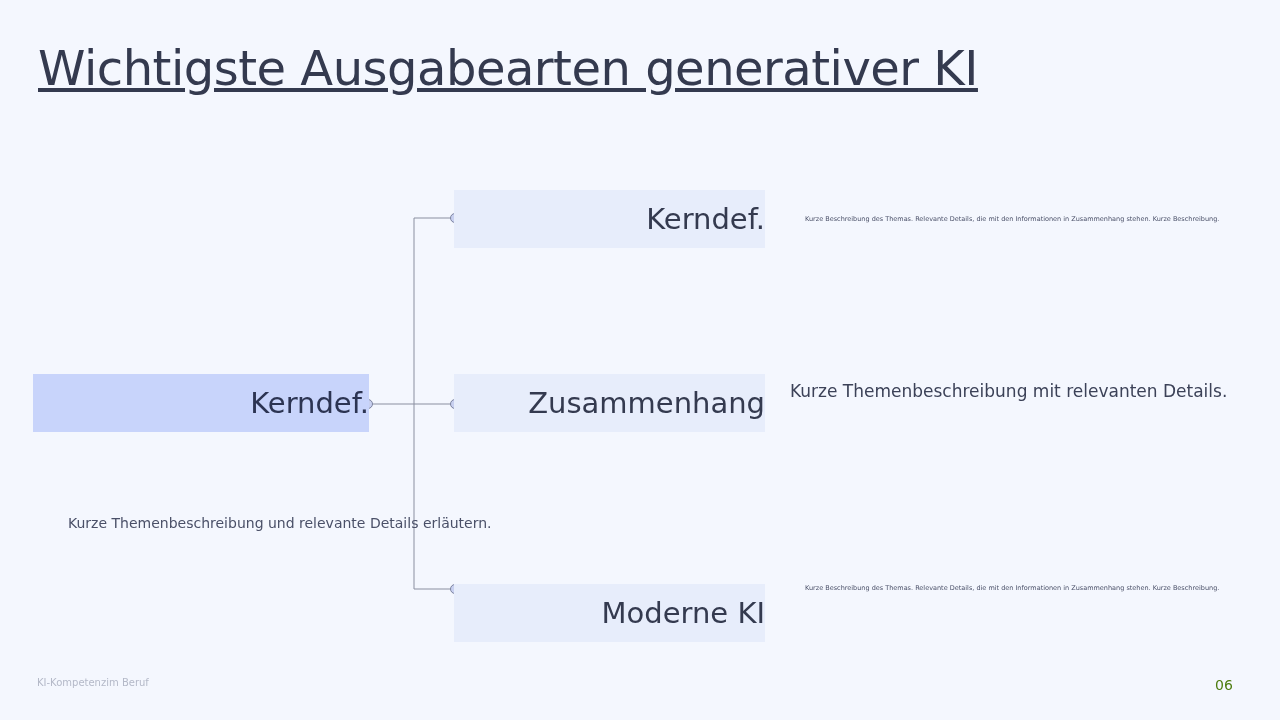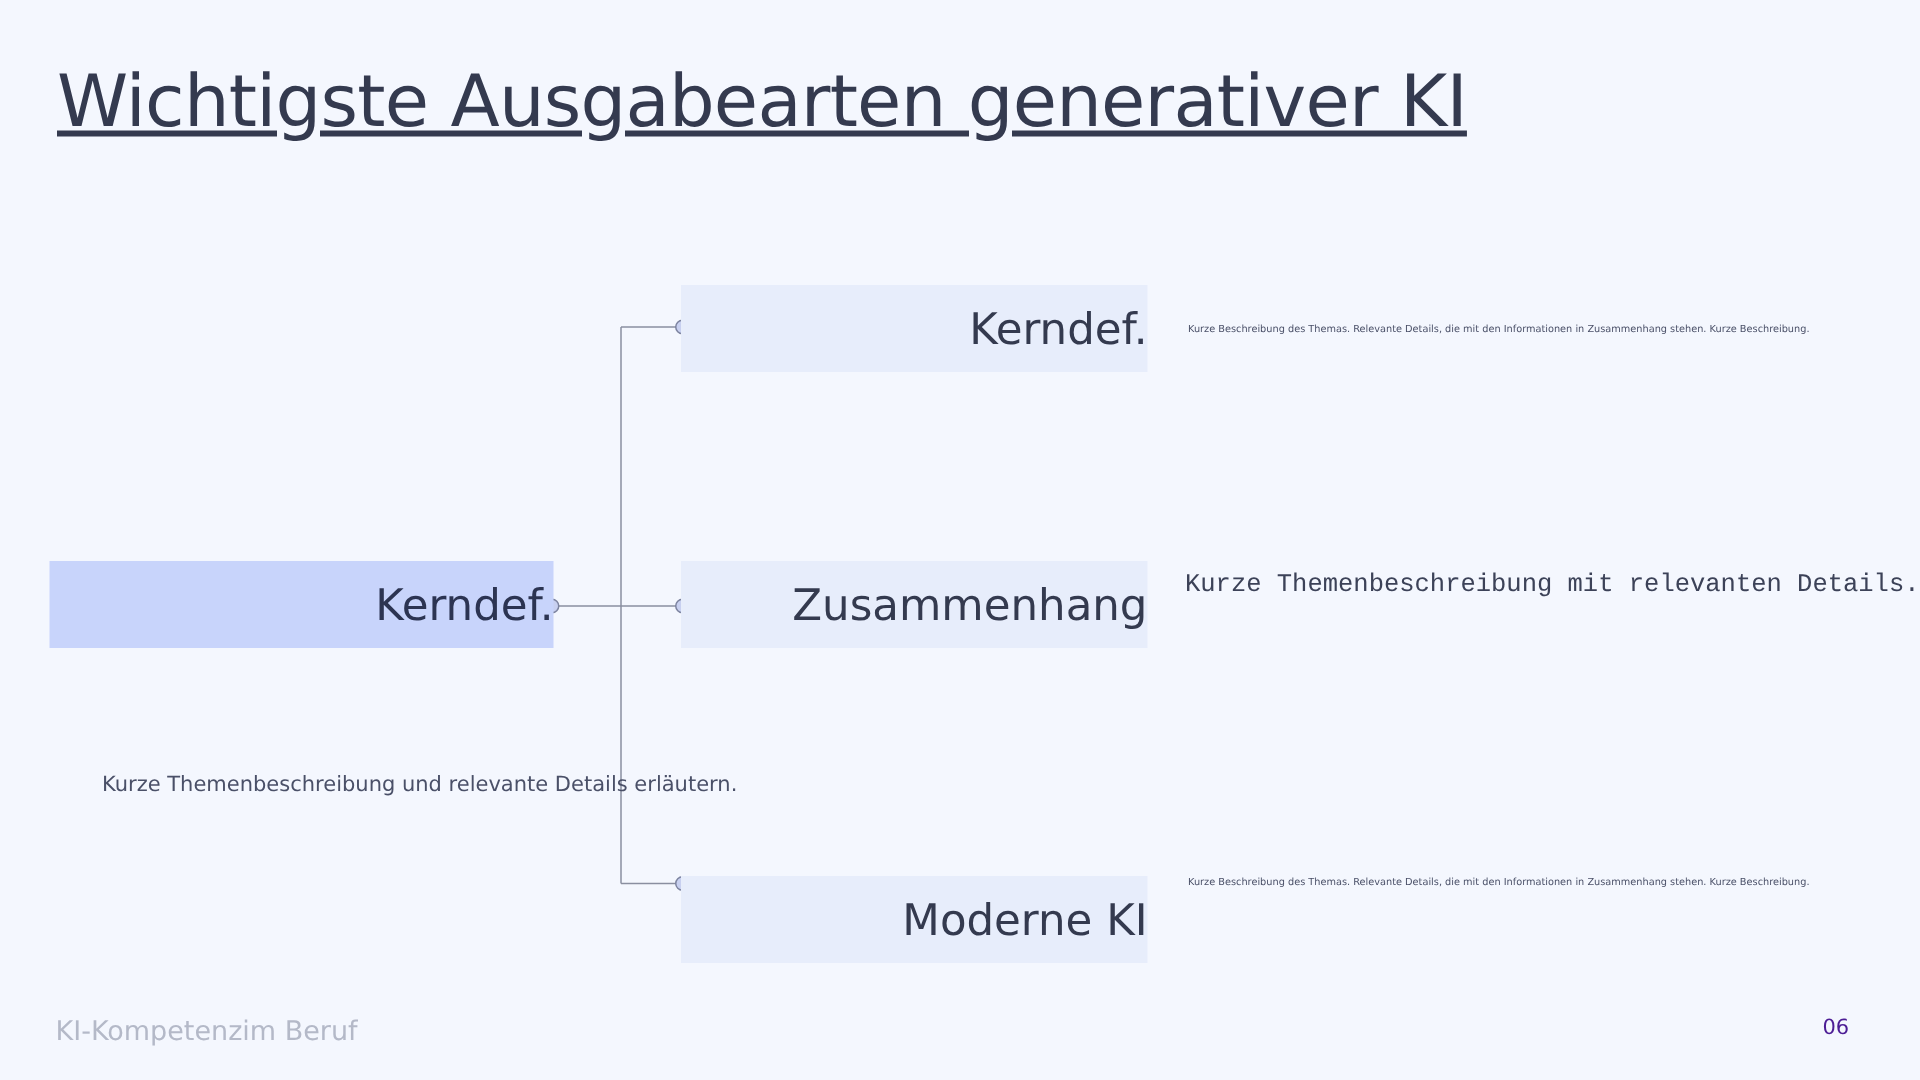--- a/index.html
+++ b/index.html
@@ -13,26 +13,26 @@
     position:absolute; left:38px; top:40px;
     font-size:48px; font-weight:normal; color:#343a4f; letter-spacing:-0.5px;
     margin:0; white-space:nowrap;text-decoration:underline;
   }
   .box {
     position:absolute; display:flex; align-items:center; justify-content:flex-end;
     box-sizing:border-box;
   }
   .root-box { left:33px; top:374px; width:336px; height:58px; background:#c8d4fb; font-size:29px; color:#2c3452; }
   .child-box { left:454px; width:311px; height:58px; background:#e7edfb; font-size:29px; color:#343a4f; }
-  .desc-small { position:absolute; font-size:6.5px; color:#4a5068; white-space:nowrap; }
+  .desc-small { position:absolute; font-size:6.5px; color:#4a5068; white-space:nowrap;margin-left:13px; }
   .desc-mid { position:absolute; font-size:17px; color:#3c4258; white-space:nowrap; }
   .root-desc { position:absolute; left:68px; top:515px; font-size:14px; color:#4a5068; white-space:nowrap; }
   svg.connectors { position:absolute; left:0; top:0; }
-  .footer-left { position:absolute; left:37px; top:677px; font-size:18px; color:#b4b9c8; }
-  .footer-right { position:absolute; left:1215px; top:677px; font-size:14px; color:#4c1d95; }
+  .footer-left { position:absolute; left:37px; top:677px; font-size:10px; color:#b4b9c8; }
+  .footer-right { position:absolute; left:1215px; top:677px; font-size:14px; color:#4d7c0f; }
 </style>
 </head>
 <body>
 
 <h1 class="title">Wichtigste Ausgabearten generativer KI</h1>
 
 <svg class="connectors" width="1280" height="720">
   <line x1="369" y1="404" x2="454" y2="404" stroke="#8a8fa0" stroke-width="1"></line>
   <line x1="414" y1="218" x2="414" y2="589" stroke="#8a8fa0" stroke-width="1"></line>
   <line x1="414" y1="218" x2="454" y2="218" stroke="#8a8fa0" stroke-width="1"></line>
@@ -49,21 +49,21 @@
 <div class="root-desc">Kurze Themenbeschreibung und relevante Details erläutern.</div>
 
 <div class="box child-box" style="top:190px;">
   <span>Kerndef.</span>
 </div>
 <div class="desc-small" style="left:792px; top:215px;">Kurze Beschreibung des Themas. Relevante Details, die mit den Informationen in Zusammenhang stehen. Kurze Beschreibung.</div>
 
 <div class="box child-box" style="top:374px;">
   <span>Zusammenhang</span>
 </div>
-<div class="desc-mid" style="left:790px; top:381px;font-family:Liberation Mono, monospace;">Kurze Themenbeschreibung mit relevanten Details.</div>
+<div class="desc-mid" style="left:790px; top:381px;">Kurze Themenbeschreibung mit relevanten Details.</div>
 
 <div class="box child-box" style="top:584px;">
   <span>Moderne KI</span>
 </div>
 <div class="desc-small" style="left:792px; top:584px;">Kurze Beschreibung des Themas. Relevante Details, die mit den Informationen in Zusammenhang stehen. Kurze Beschreibung.</div>
 
 <div class="footer-left">KI-Kompetenzim Beruf</div>
 <div class="footer-right">06</div>
 
 </body></html>

